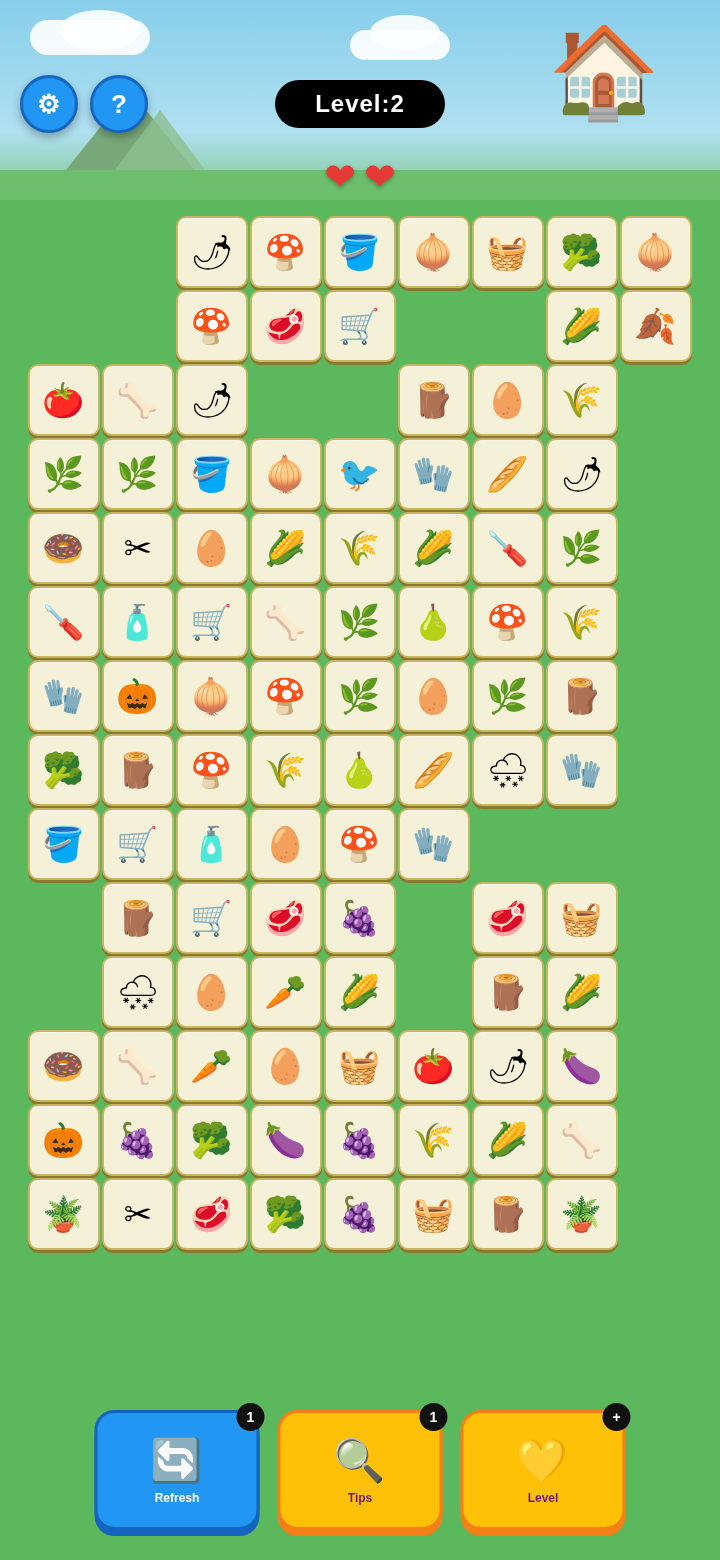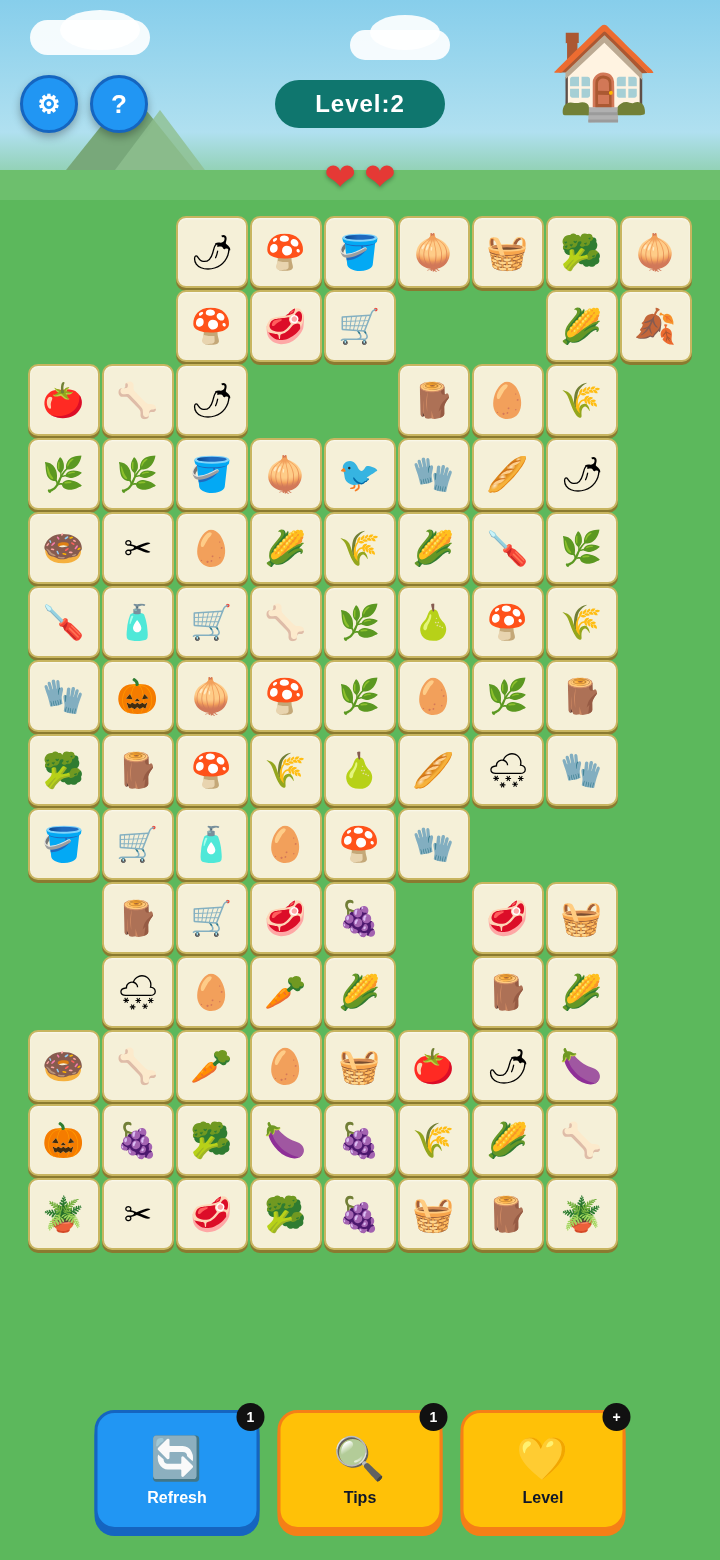--- a/index.html
+++ b/index.html
@@ -54,21 +54,21 @@
       display: flex;
       align-items: center;
       justify-content: center;
       cursor: pointer;
       box-shadow: 0 4px 8px rgba(0,0,0,0.3);
       font-size: 26px;
       color: white;
       font-weight: bold;
     }
     .level-badge {
-      background: #0f766e;
+      background: #000000;
       color: white;
       padding: 10px 40px;
       border-radius: 30px;
       font-size: 24px;
       font-weight: bold;
       letter-spacing: 1px;
     }
 
     
     .hearts {
@@ -151,25 +151,25 @@
     .action-btn.yellow {
       background: #FFC107;
       border-color: #F57F17;
       box-shadow: 0 6px 0 #F57F17;
     }
     .action-btn .btn-icon {
       font-size: 42px;
     }
     .action-btn .btn-label {
       color: white;
-      font-size: 16px;
+      font-size: 12px;
       font-weight: bold;
     }
     .action-btn.yellow .btn-label {
-      color: #0f172a;
+      color: #701a75;
     }
     .badge {
       position: absolute;
       top: -10px;
       right: -8px;
       background: #111;
       color: white;
       border-radius: 50%;
       width: 28px;
       height: 28px;

